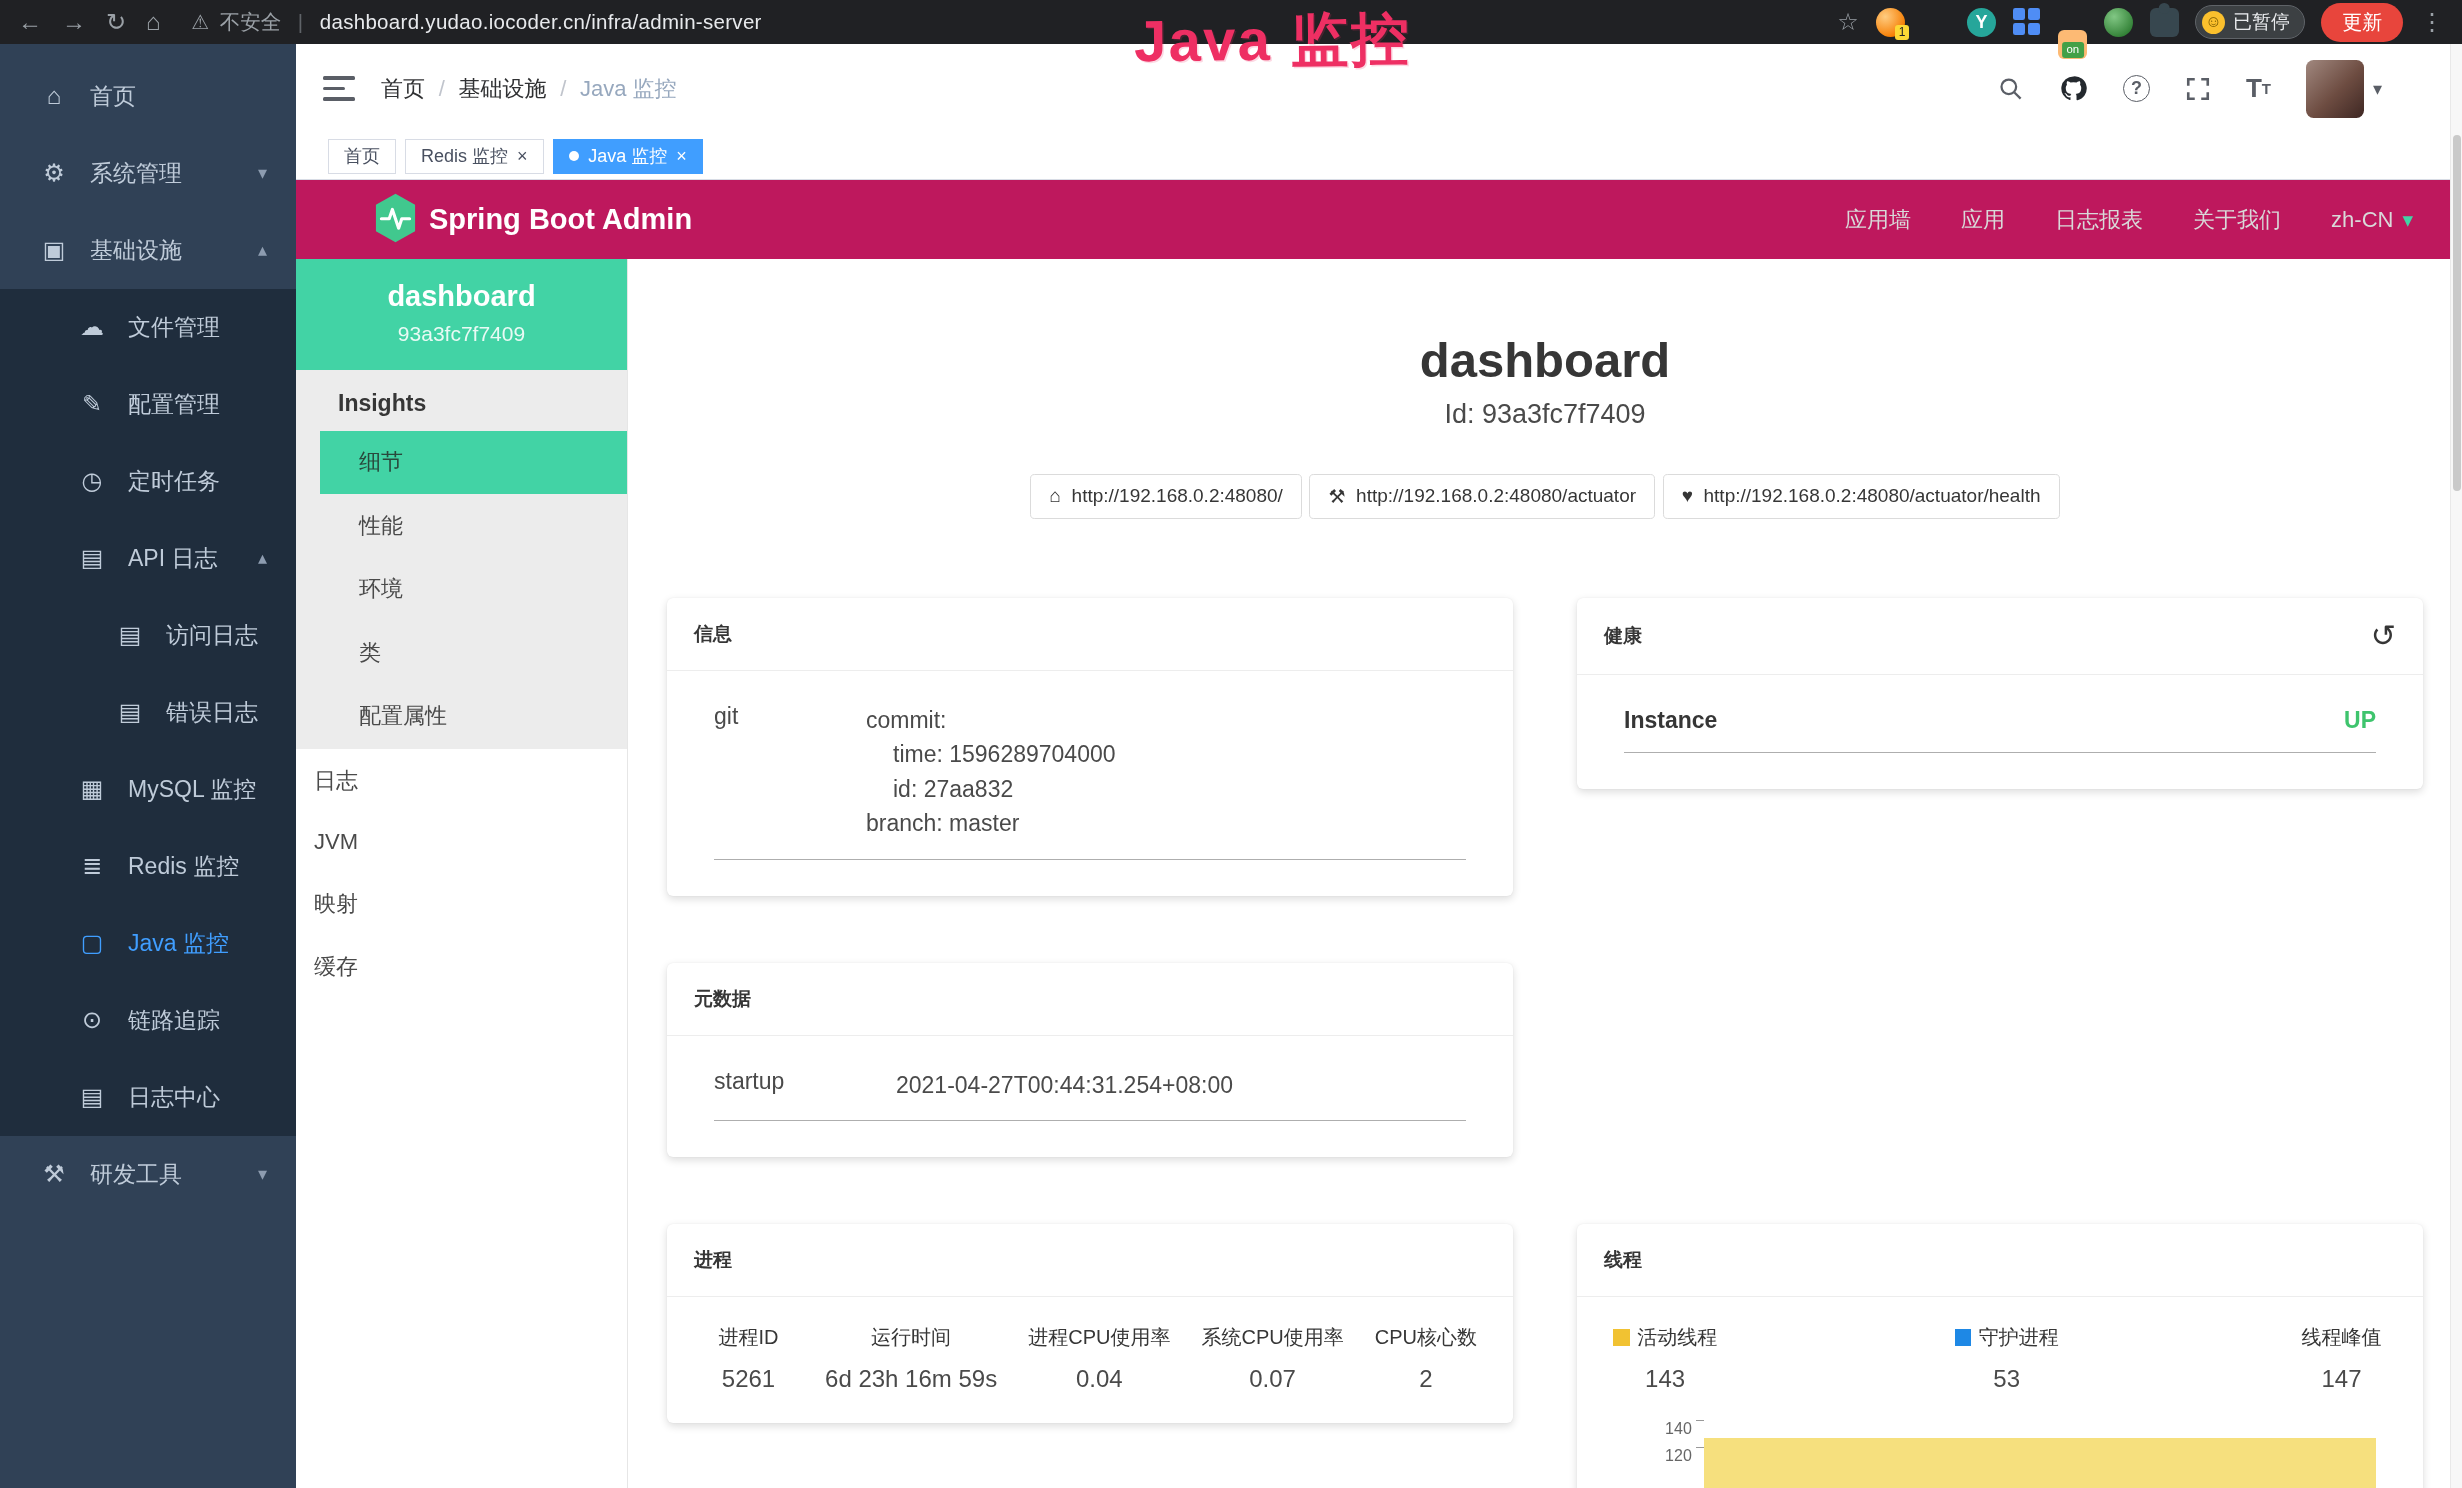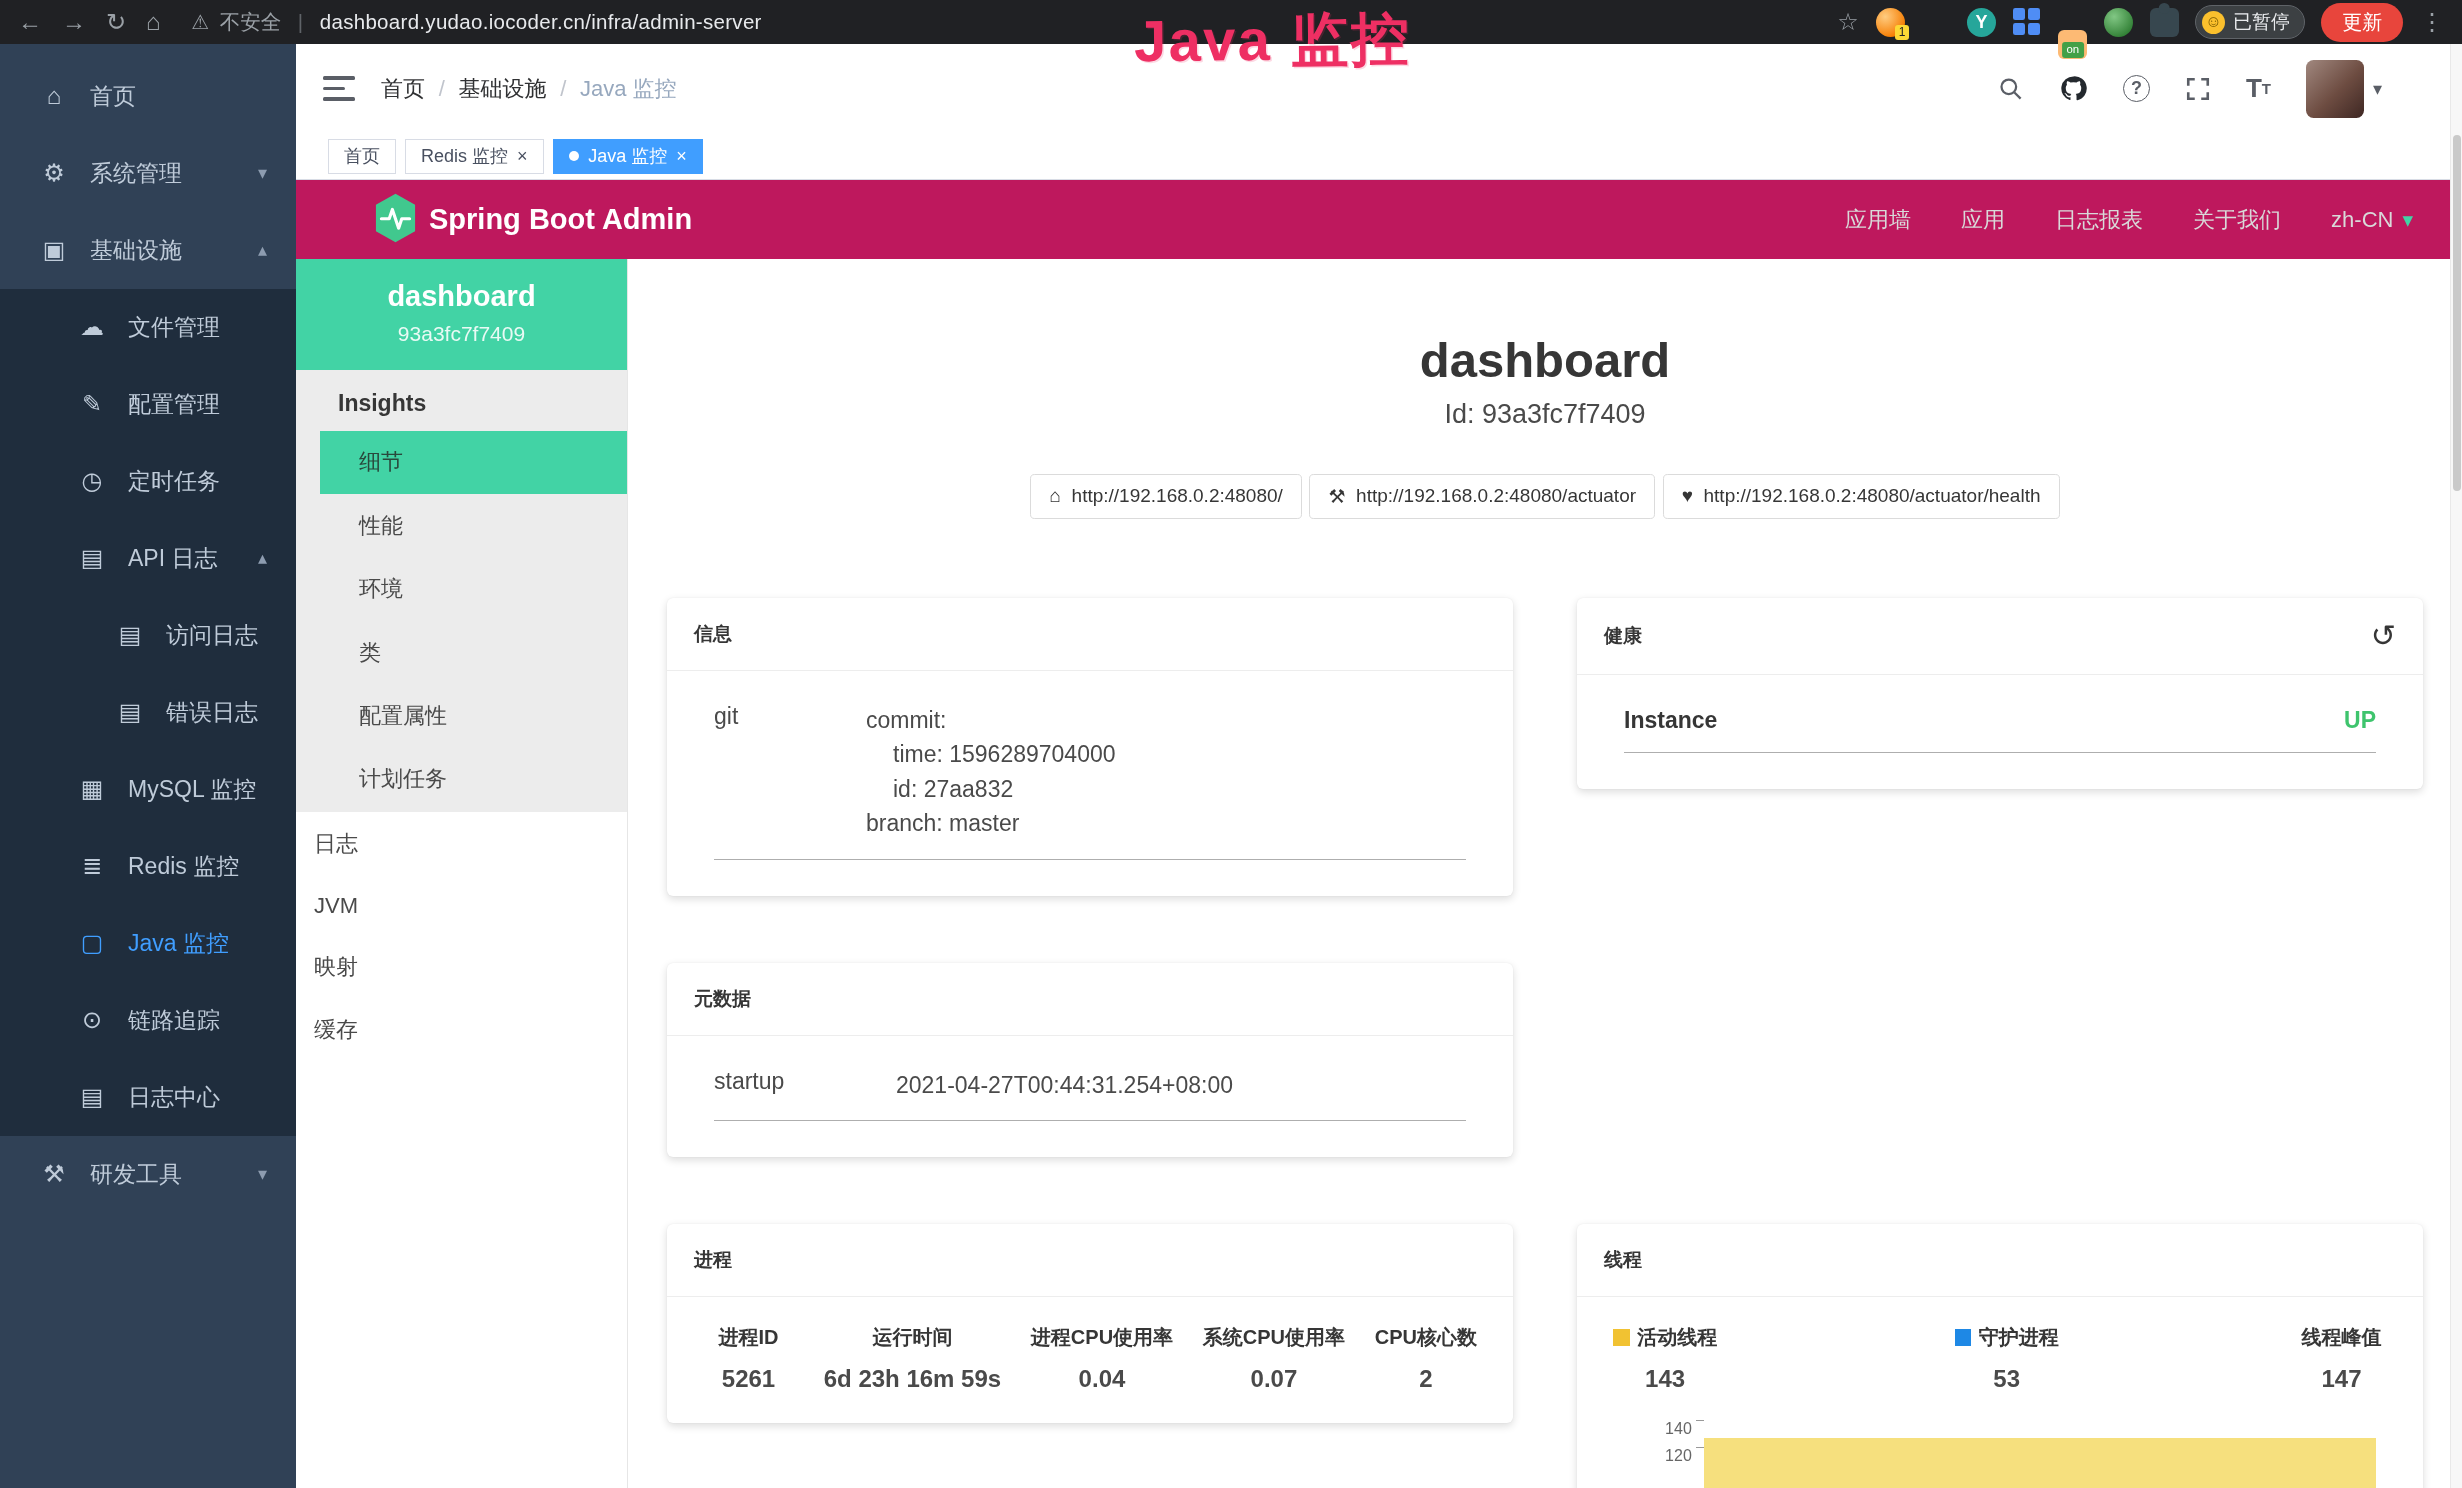--- a/index.html
+++ b/index.html
@@ -121,21 +121,21 @@
   .kv-row { display:flex; border-bottom:0.8px solid #aeaeae; padding-bottom:18px; }
   .kv-key { width:152px; flex-shrink:0; }
   .kv-key.wide { width:182px; }
   .kv-val div { line-height:1.5; }
   .kv-val .indent { padding-left:27px; }
   .health-row { display:flex; justify-content:space-between; align-items:center; border-bottom:0.8px solid #aeaeae; padding-bottom:18px; }
   .h-key { font-weight:bold; color:#363636; }
   .h-val { font-weight:bold; color:#3ec46d; }
 
   .card-process .card-body, .card-threads .card-body { padding:27px 36px 30px; }
-  .proc-row { display:flex; justify-content:space-between;font-weight:bold; }
+  .proc-row { display:flex; justify-content:space-between; }
   .proc-col { text-align:center; min-width:91px; }
   .proc-h { font-size:20px; color:#363636; display:flex; align-items:center; justify-content:center; gap:7.6px; white-space:nowrap; }
   .proc-v { font-size:24px; color:#4a4a4a; margin-top:13.7px; }
   .sq { width:16.7px; height:16.7px; display:inline-block; flex-shrink:0; }
   .sq.yellow { background:#f1c232; }
   .sq.blue { background:#1e88e5; }
 
   .chart { display:flex; margin-top:27px; padding-left:23px; }
   .yaxis { width:68px; flex-shrink:0; }
   .ytick { height:27px; display:flex; align-items:flex-start; justify-content:flex-end; gap:4.6px; font-size:16px; color:#666; }
@@ -349,21 +349,20 @@
           <div class="inst-name">dashboard</div>
           <div class="inst-id">93a3fc7f7409</div>
         </div>
         <div class="inst-group">
           <div class="inst-group-title">Insights</div>
           <div class="inst-item active">细节</div>
           <div class="inst-item">性能</div>
           <div class="inst-item">环境</div>
           <div class="inst-item">类</div>
           <div class="inst-item">配置属性</div>
-          <div class="inst-item">计划任务</div>
         </div>
         <div class="inst-item root">日志</div>
         <div class="inst-item root">JVM</div>
         <div class="inst-item root">映射</div>
         <div class="inst-item root">缓存</div>
       </aside>
 
       <main class="content">
         <h1 class="page-title">dashboard</h1>
         <div class="page-subtitle">Id: 93a3fc7f7409</div>

